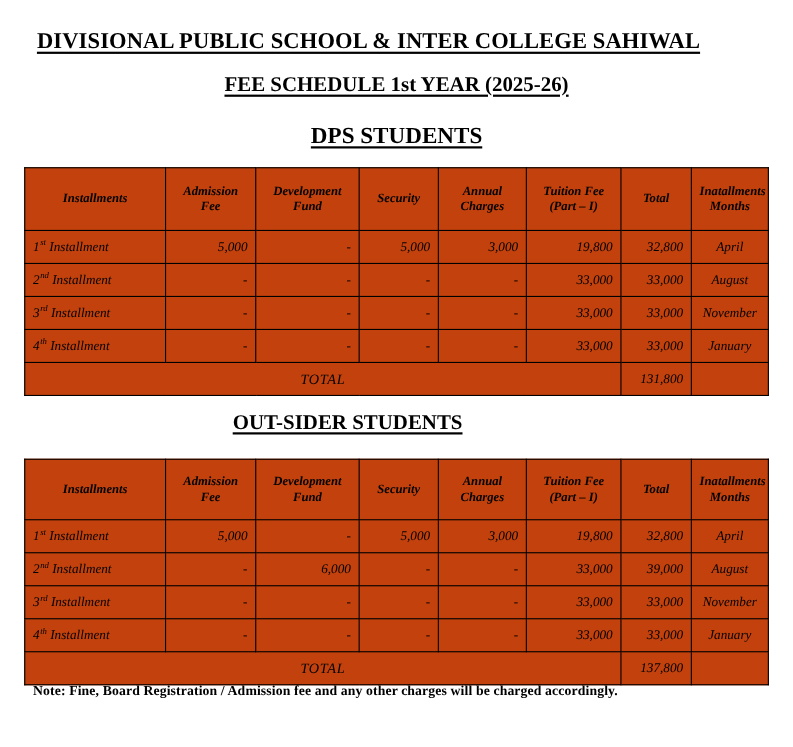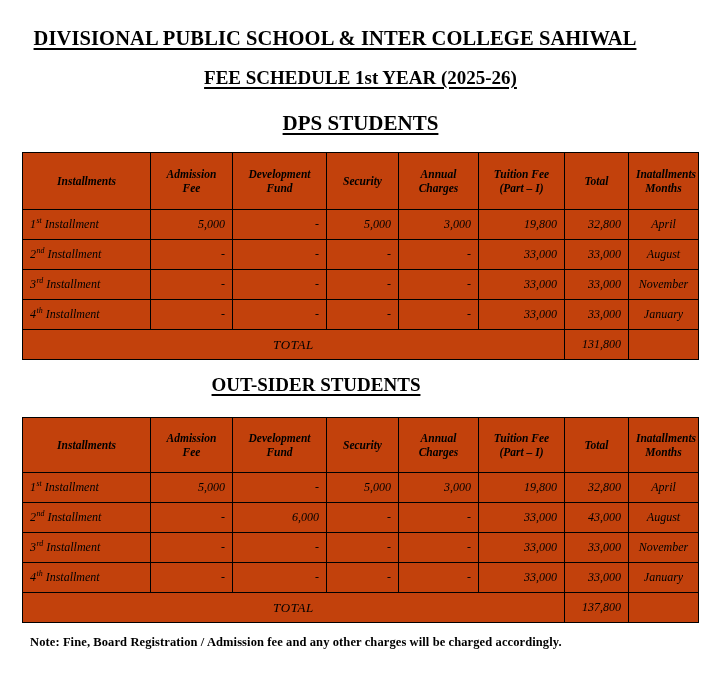--- a/index.html
+++ b/index.html
@@ -138,21 +138,21 @@
     font-weight: bold;
     font-size: 13px;
     letter-spacing: 0.6px;
   }
   .row-total td { height: 30px; }
 
   
   .note {
     position: absolute;
     left: 30px;
-    top: 635px;
+    top: 621px;
     font-size: 12.5px;
     font-weight: bold;
     letter-spacing: 0.1px;
   }
 </style>
 </head>
 <body>
 
 <div class="page">
 
@@ -308,21 +308,21 @@
         <td class="cell-total">32,800</td>
         <td class="cell-month">April</td>
       </tr>
       <tr>
         <td class="cell-inst"><span>2</span><sup>nd</sup> <span>Installment</span></td>
         <td class="cell-num">-</td>
         <td class="cell-num">6,000</td>
         <td class="cell-num">-</td>
         <td class="cell-num">-</td>
         <td class="cell-num">33,000</td>
-        <td class="cell-total">43,000</td>
+        <td class="cell-total">39,000</td>
         <td class="cell-month">August</td>
       </tr>
       <tr>
         <td class="cell-inst"><span>3</span><sup>rd</sup> <span>Installment</span></td>
         <td class="cell-num">-</td>
         <td class="cell-num">-</td>
         <td class="cell-num">-</td>
         <td class="cell-num">-</td>
         <td class="cell-num">33,000</td>
         <td class="cell-total">33,000</td>

